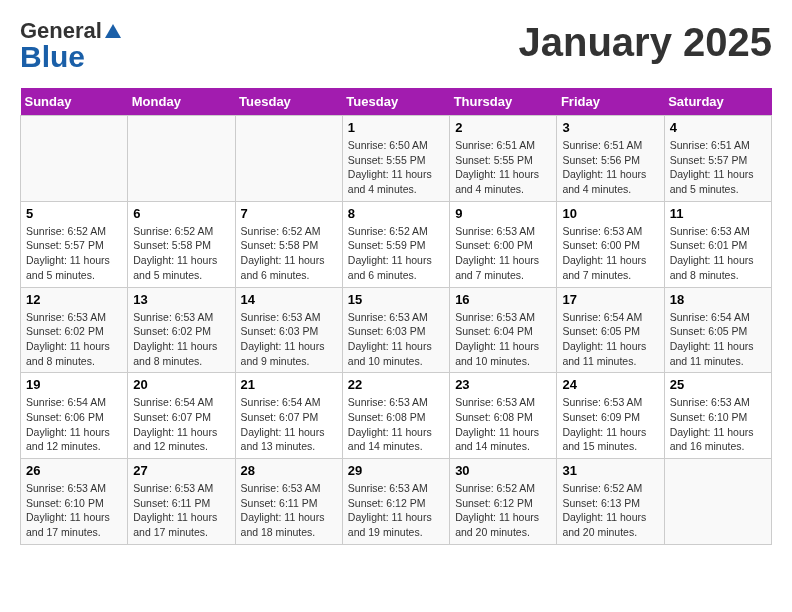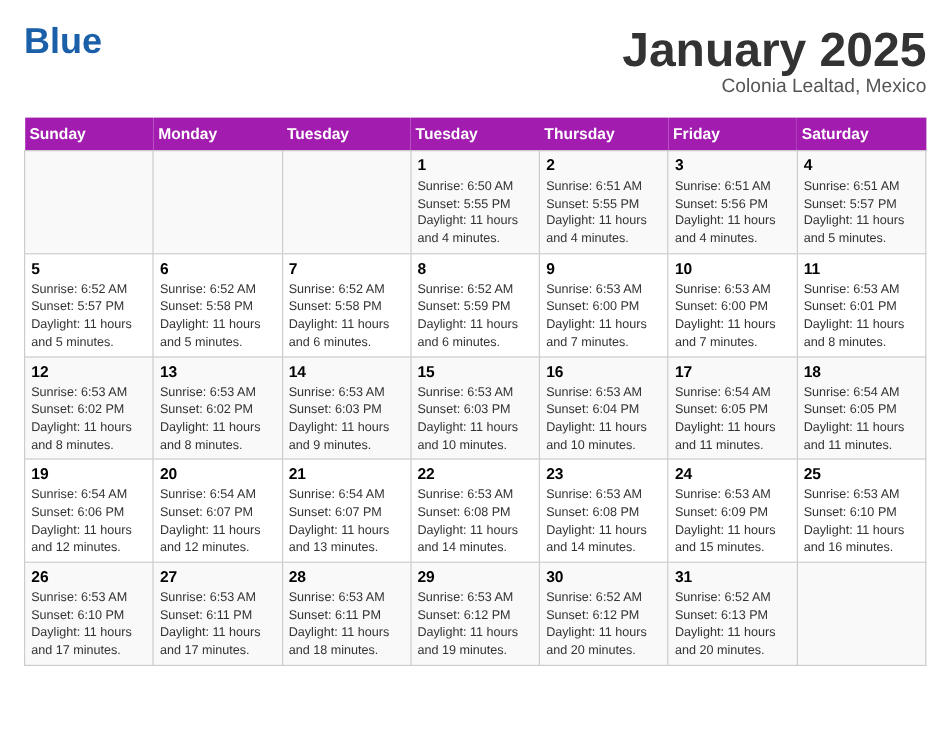--- a/index.html
+++ b/index.html
@@ -85,25 +85,30 @@
     }
     td.empty {
       background-color: #f0f0f0;
     }
   </style>
 </head>
 <body>
 
 <div class="header-area">
   <div class="logo">
+    <div style="display:flex;align-items:center;">
+      <span class="logo-general">General</span>
+      <svg width="18" height="18" viewBox="0 0 18 18" style="margin-left:2px;">
+        <polygon points="9,2 17,16 1,16" fill="#1a5fa8"></polygon>
+      </svg>
+    </div>
     <span class="logo-blue">Blue</span>
   </div>
   <div class="title-area">
     <h1>January 2025</h1>
-    <h2>Colonia Lealtad, Mexico</h2>
   </div>
 </div>
 
 <table>
   <thead>
     <tr>
     <th>Sunday</th>
         <th>Monday</th>
         <th>Tuesday</th>
         <th>Tuesday</th>

